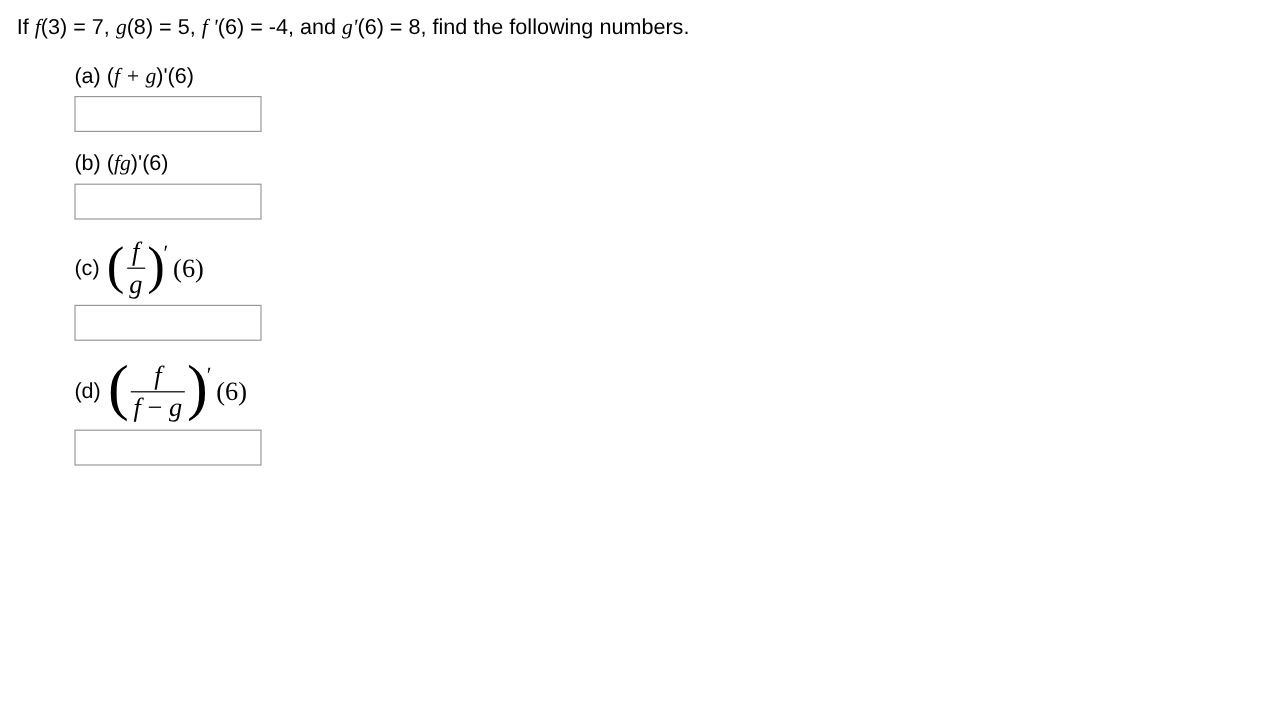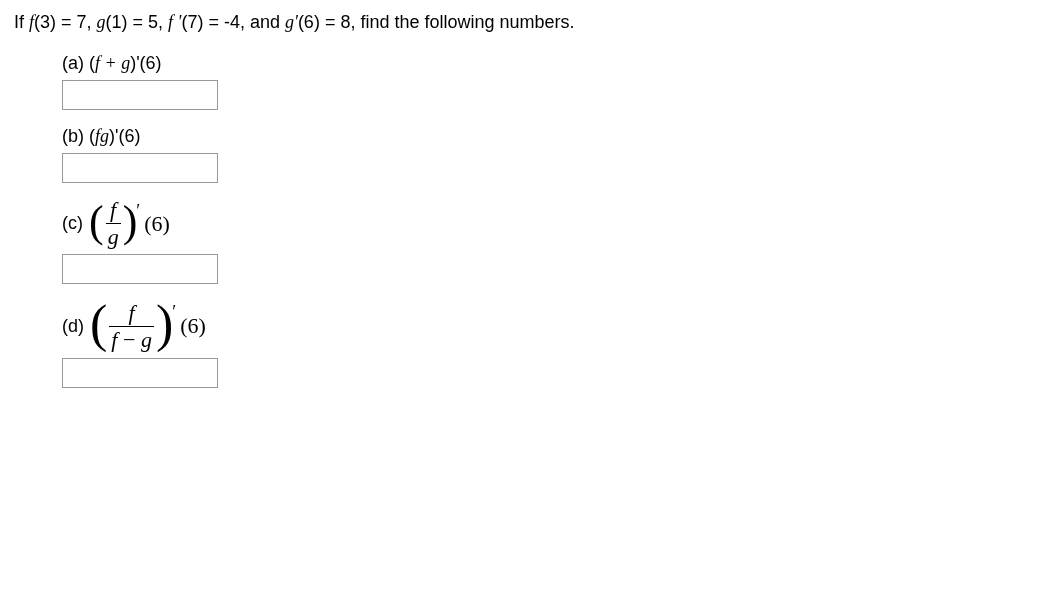--- a/index.html
+++ b/index.html
@@ -96,21 +96,21 @@
     .lbl {
       font-family: Verdana, Geneva, sans-serif;
       font-size: 18px;
       margin-right: 6px;
     }
   </style>
 </head>
 <body>
 
 <div class="intro">
-  <span>If </span><span class="italic">f</span><span>(3) = 7, </span><span class="italic">g</span><span>(1) = 5, </span><span class="italic">f '</span><span>(7) = -4, and </span><span class="italic">g'</span><span>(6) = 8, find the following numbers.</span>
+  <span>If </span><span class="italic">f</span><span>(3) = 7, </span><span class="italic">g</span><span>(8) = 5, </span><span class="italic">f '</span><span>(6) = -4, and </span><span class="italic">g'</span><span>(6) = 8, find the following numbers.</span>
 </div>
 
 <div class="parts">
 
   <div class="part">
     <div class="part-label">
       <span>(a) (</span>
         <span class="italic">f + g</span>
         <span>)'(6)</span>
     </div>

